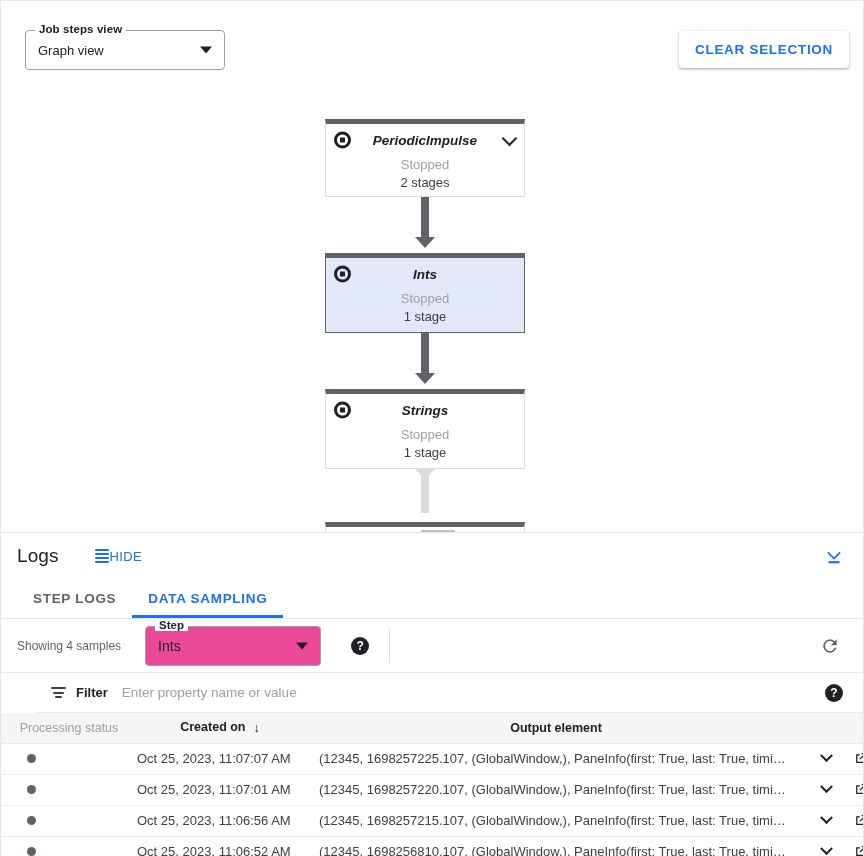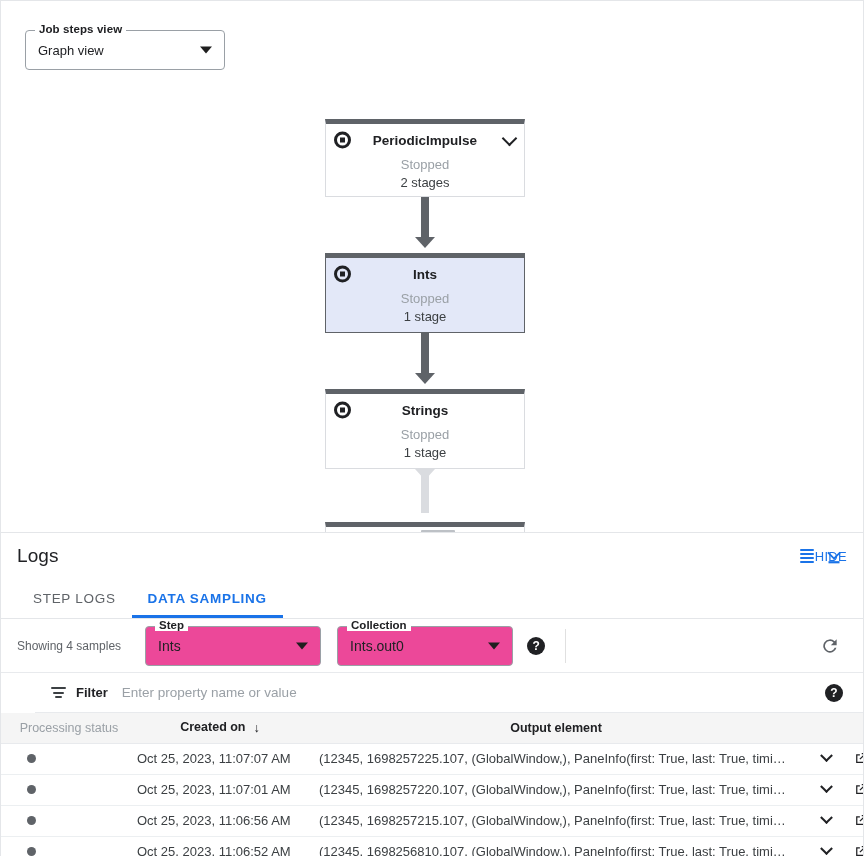--- a/index.html
+++ b/index.html
@@ -69,21 +69,21 @@
     display: flex; flex-direction: column; align-items: center;
     cursor: pointer;
   }
   .node.selected {
     background: #e3e8f8;
     border: 1px solid #5f6368;
     border-top: 5px solid #5f6368;
   }
   .node .title-row {
     position: relative; width: 100%;
-    height: 32px; display: flex; align-items: center; justify-content: center;
+    height: 32px; display: flex; align-items: center; justify-content: center; font-style: italic;
   }
   .node .title { font-size: 13.5px; font-weight: 700; color: #202124; }
   .stop-icon {
     position: absolute; left: 8px; top: 50%; transform: translateY(-50%);
     width: 17px; height: 17px; border-radius: 50%;
     border: 3.5px solid #202124; background: transparent;
     display: flex; align-items: center; justify-content: center;
   }
   .stop-icon::after {
     content: ""; width: 5px; height: 5px; background: #202124;
@@ -116,21 +116,21 @@
   
   .logs-panel {
     border: 1px solid #e4e6e9;
     border-bottom: none;
     background: #fff;
     flex: 1; display: flex; flex-direction: column;
     min-height: 0;
   }
   .logs-head {
     position: relative; height: 46px;
-    display: flex; align-items: center; padding: 0 16px; justify-content: space-between;
+    display: flex; align-items: center; padding: 0 16px;
   }
   .logs-title { font-size: 19px; color: #202124; letter-spacing: .1px; }
   .hide-link {
     display: flex; align-items: center; gap: 1px;
     margin-left: 36px; color: #1a73e8;
     font-size: 13px; font-weight: 500; letter-spacing: .3px; cursor: pointer;
   }
   .hide-icon { display: flex; flex-direction: column; gap: 2px; width: 14px; }
   .hide-icon i { display: block; height: 2px; background: #1a73e8; border-radius: 1px; }
   .hide-icon i:nth-child(1) { width: 14px; }
@@ -144,21 +144,21 @@
     display: flex; align-items: center; justify-content: center;
   }
 
   
   .tabs {
     display: flex; height: 40px;
     border-bottom: 1px solid #e4e6e9; padding-left: 16px;
   }
   .tab {
     display: flex; align-items: center; padding: 0 16px;
-    font-size: 13.5px; font-weight: 400; letter-spacing: .7px;
+    font-size: 13.5px; font-weight: 700; letter-spacing: .7px;
     color: #5f6368; cursor: pointer; position: relative;
   }
   .tab.active { color: #1a73e8; font-weight: 700; }
   .tab.active::after {
     content: ""; position: absolute; left: 0; right: 0; bottom: 0;
     height: 3px; background: #1a73e8;
   }
 
   
   .controls {
@@ -261,20 +261,21 @@
 <div class="app">
 
   <div class="graph-panel">
 
     <div class="view-select">
       <span class="legend">Job steps view</span>
       <span class="value">Graph view</span>
       <span class="caret-dn"></span>
     </div>
 
+    <button class="clear-btn">CLEAR SELECTION</button>
 
     <div class="node" style="top:118px;height:78px;">
       <div class="title-row">
         <span class="stop-icon"></span>
         <span class="title">PeriodicImpulse</span>
         <span class="chev"></span>
       </div>
       <div class="status">Stopped</div>
       <div class="stages">2 stages</div>
     </div>
@@ -338,25 +339,20 @@
 
     <div class="controls">
       <span class="showing">Showing 4 samples</span>
 
       <div class="field step">
         <span class="legend">Step</span>
         <span class="value">Ints</span>
         <span class="caret-dn"></span>
       </div>
 
-      <div class="field collection">
-        <span class="legend">Collection</span>
-        <span class="value">Ints.out0</span>
-        <span class="caret-dn"></span>
-      </div>
 
       <span class="help-icon help-after">?</span>
       <span class="divider-v"></span>
 
       <span class="refresh-btn">
         <svg width="20" height="20" viewBox="0 0 24 24">
           <path d="M17.6 6.4A8 8 0 1 0 19.7 14h-2.1a6 6 0 1 1-1.4-6.2L13 11h7V4z" fill="#5f6368"></path>
         </svg>
       </span>
     </div>

